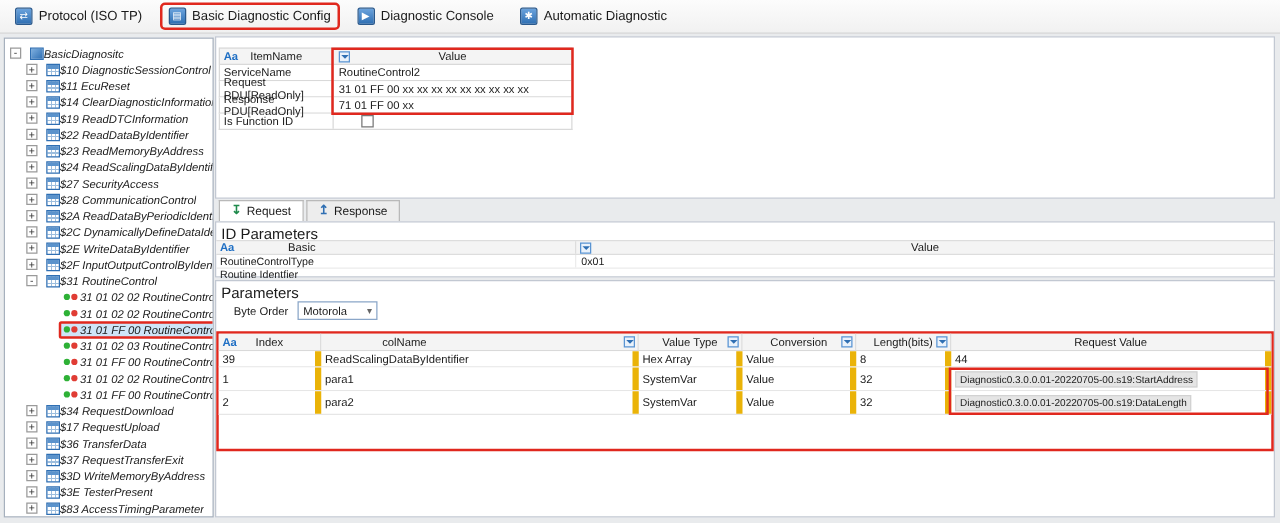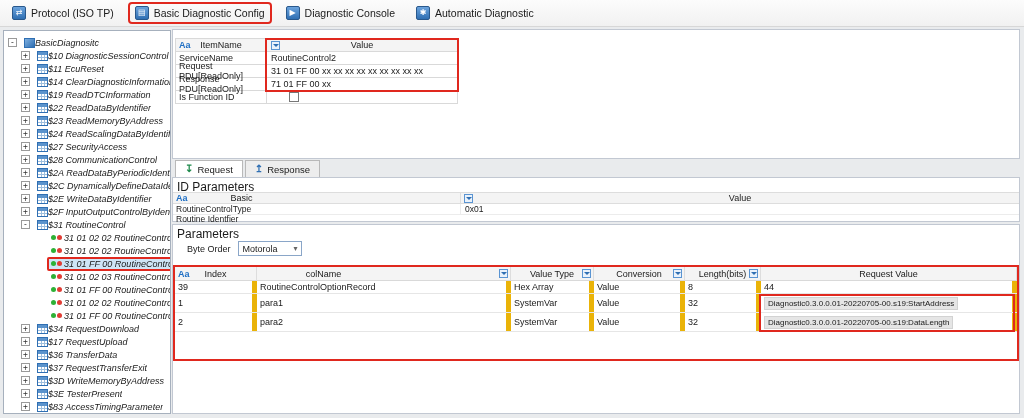--- a/index.html
+++ b/index.html
@@ -471,21 +471,21 @@
         <span>Length(bits)</span>
         <span class="filter-icon"></span>
       </div>
       <div class="pc w-req">
         <span>Request Value</span>
       </div>
     </div>
 
     <div class="pt-row r1">
       <div class="pd w-index">39</div>
-      <div class="pd w-colname">RoutineControlOptionRecord</div>
+      <div class="pd w-colname">ReadScalingDataByIdentifier</div>
       <div class="pd w-vtype">Hex Array</div>
       <div class="pd w-conv">Value</div>
       <div class="pd w-len">8</div>
       <div class="pd w-req">44</div>
     </div>
 
     <div class="pt-row r2">
       <div class="pd w-index">1</div>
       <div class="pd w-colname">para1</div>
       <div class="pd w-vtype">SystemVar</div>

